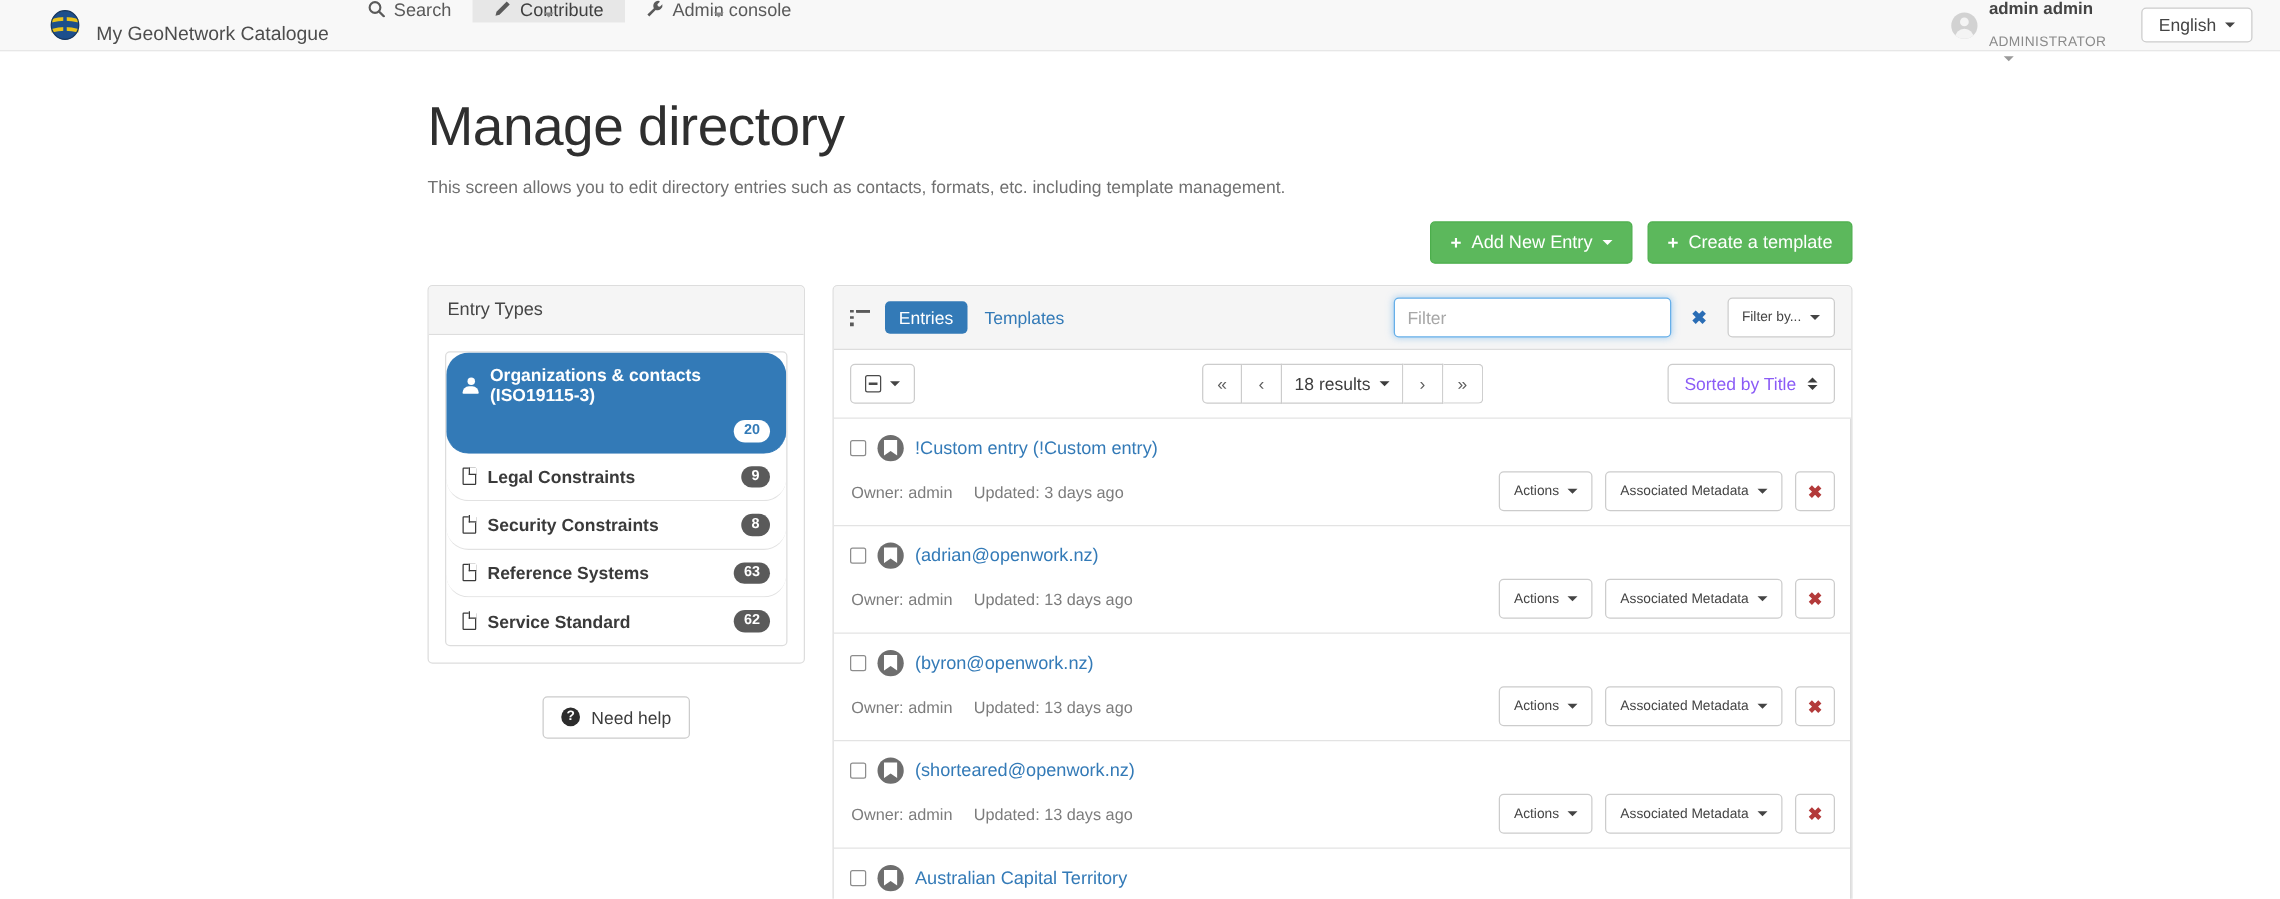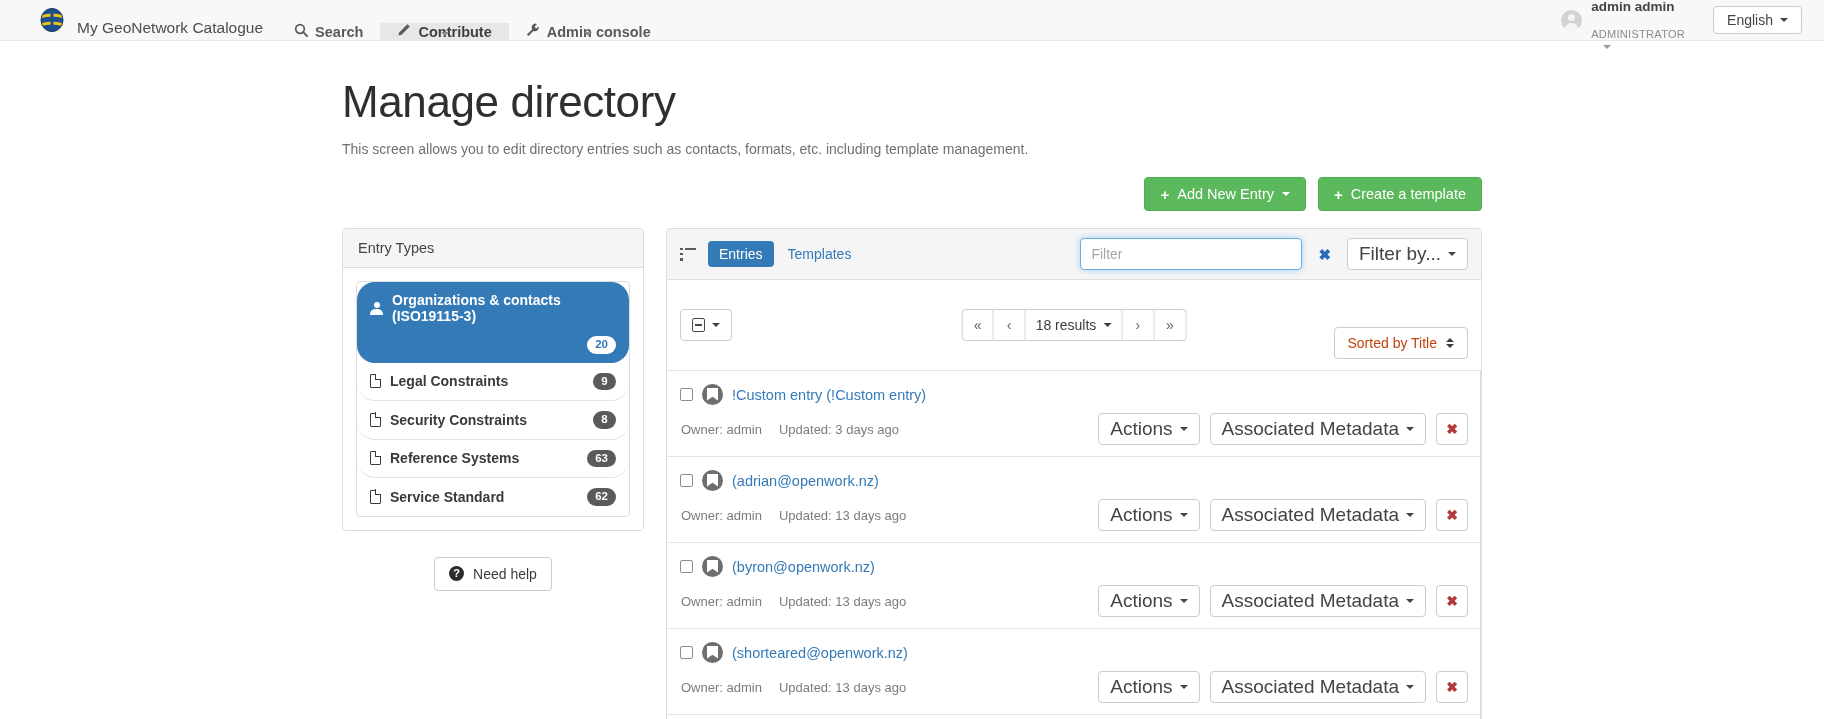--- a/index.html
+++ b/index.html
@@ -33,21 +33,21 @@
     width: 28px; height: 28px;
     position: relative;
     flex: none;
   }
   .brand-text {
     font-size: 15.5px;
     color: #4d4d4d;
     white-space: nowrap;
     margin-top: 16px;
   }
-  .nav-items { display: flex; align-items: flex-end; font-weight: bold; }
+  .nav-items { display: flex; align-items: flex-start; }
   .nav-item {
     display: flex; align-items: center;
     gap: 7px;
     padding: 0 17px;
     font-size: 14.5px;
     color: #5a5a5a;
     cursor: pointer;
     position: relative;
     white-space: nowrap;
   }
@@ -328,21 +328,21 @@
   .x-blue {
     color: #2a6db5; font-size: 15px; font-weight: bold;
     cursor: pointer; padding: 0 4px; line-height: 1;
   }
   .btn-light {
     display: flex; align-items: center; gap: 7px;
     height: 32px; padding: 0 11px;
     background: #ffffff;
     border: 1px solid #cccccc;
     border-radius: 4px;
-    font-size: 19px; color: #444;
+    font-size: 11px; color: #444;
     cursor: pointer;
     white-space: nowrap;
   }
 
   .rsubbar {
     display: flex; align-items: center;
     padding: 11px 13px;
     border-bottom: 1px solid #e3e3e3;
     position: relative;
   }
@@ -376,22 +376,22 @@
   .pg:first-child { border-left-width: 1px; border-radius: 4px 0 0 4px; }
   .pg:last-child { border-radius: 0 4px 4px 0; }
   .pg.results { gap: 7px; color: #3d3d3d; }
   .sorted {
     margin-left: auto;
     display: flex; align-items: center; gap: 9px;
     height: 32px; padding: 0 13px;
     border: 1px solid #cccccc;
     border-radius: 4px;
     background: #ffffff;
-    font-size: 14px; color: #c2410c;
-    cursor: pointer; white-space: nowrap; margin-top: 36px;
+    font-size: 14px; color: #8b5cf6;
+    cursor: pointer; white-space: nowrap;
   }
   .updown { display: inline-flex; flex-direction: column; gap: 2px; }
   .updown i {
     width: 0; height: 0;
     border-left: 4px solid transparent;
     border-right: 4px solid transparent;
   }
   .updown i:first-child { border-bottom: 4px solid #3d3d3d; }
   .updown i:last-child { border-top: 4px solid #3d3d3d; }
 

